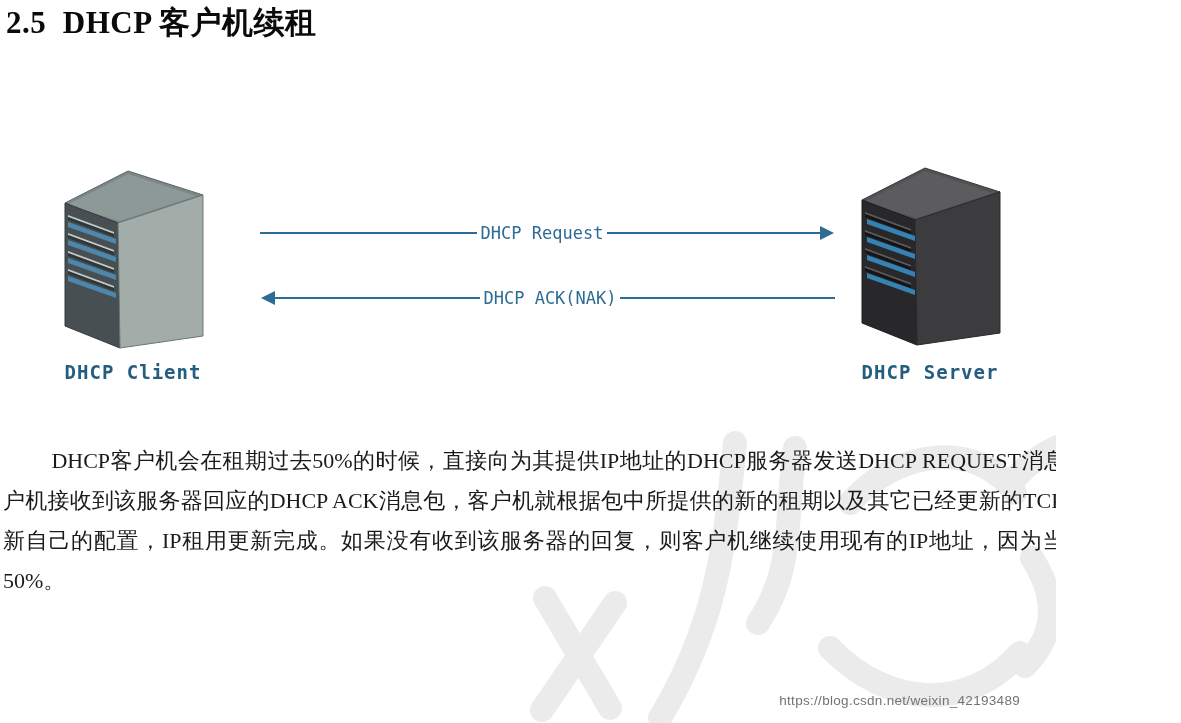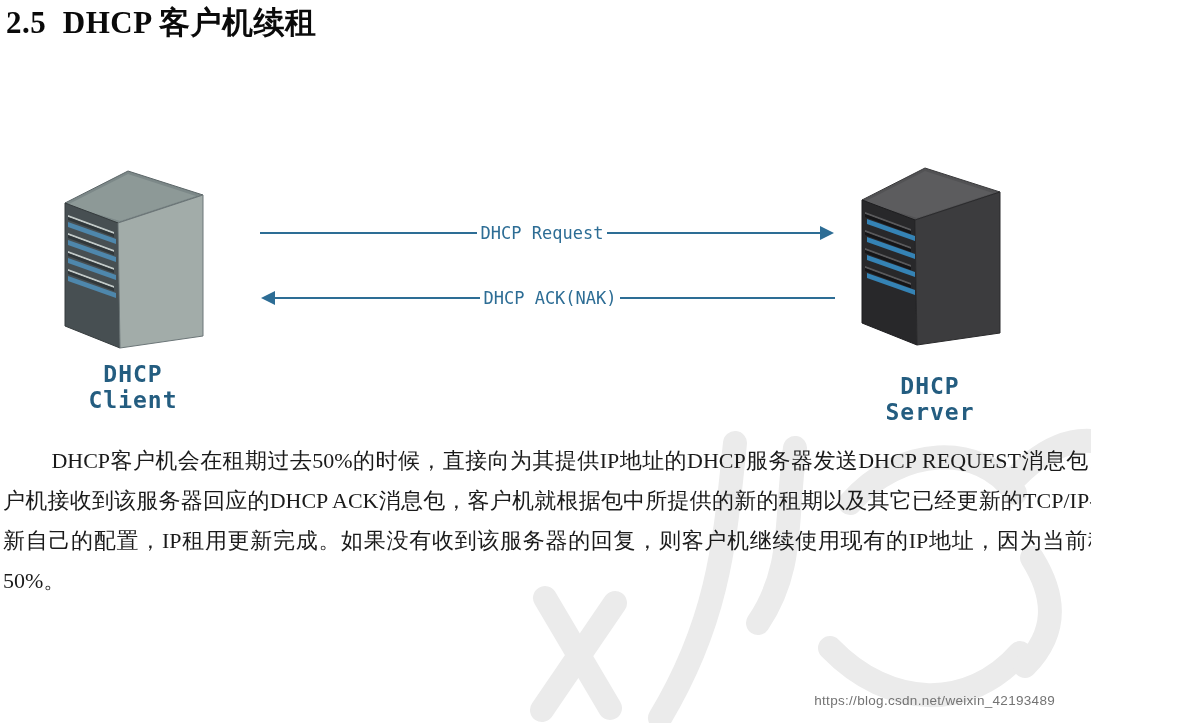--- a/index.html
+++ b/index.html
@@ -1,35 +1,35 @@
 <!DOCTYPE html>
 <html><head>
 <meta charset="utf-8">
 <style>
   html,body { margin:0; padding:0; background:#ffffff; }
   .canvas {
     position:relative; width:1056px; height:723px; background:#fff;
-    overflow:hidden; font-family:"Liberation Sans", sans-serif;padding-left:35px;
+    overflow:hidden; font-family:"Liberation Sans", sans-serif;
   }
   .page-title {
     position:absolute; left:6px; top:2px; margin:0;
     font-family:"Liberation Serif", serif;
     font-weight:bold; font-size:31px; color:#0a0a0a;
     white-space:pre; letter-spacing:0.5px;
   }
   .tower { position:absolute; z-index:1; }
   .tower-client { left:56px; top:166px; }
   .tower-server { left:853px; top:163px; }
   .tower-label {
     position:absolute; z-index:1; width:150px; text-align:center;
     font-family:"DejaVu Sans Mono", monospace; font-weight:bold;
-    font-size:23px; color:#245d80; letter-spacing:1px;
+    font-size:19px; color:#245d80; letter-spacing:1px;
   }
   .label-client { left:58px; top:361px; }
-  .label-server { left:855px; top:361px;margin-top:12px; }
+  .label-server { left:855px; top:361px; }
   .arrows { position:absolute; left:255px; top:208px; z-index:1; }
   .arrows text {
     font-family:"DejaVu Sans Mono", monospace; font-size:17px;
   }
   .watermark-art { position:absolute; left:480px; top:418px; z-index:0; }
   .watermark-url {
     position:absolute; right:36px; top:693px; z-index:2;
     font-size:13.5px; color:#737373; letter-spacing:0.3px;
   }
   .body-text {

